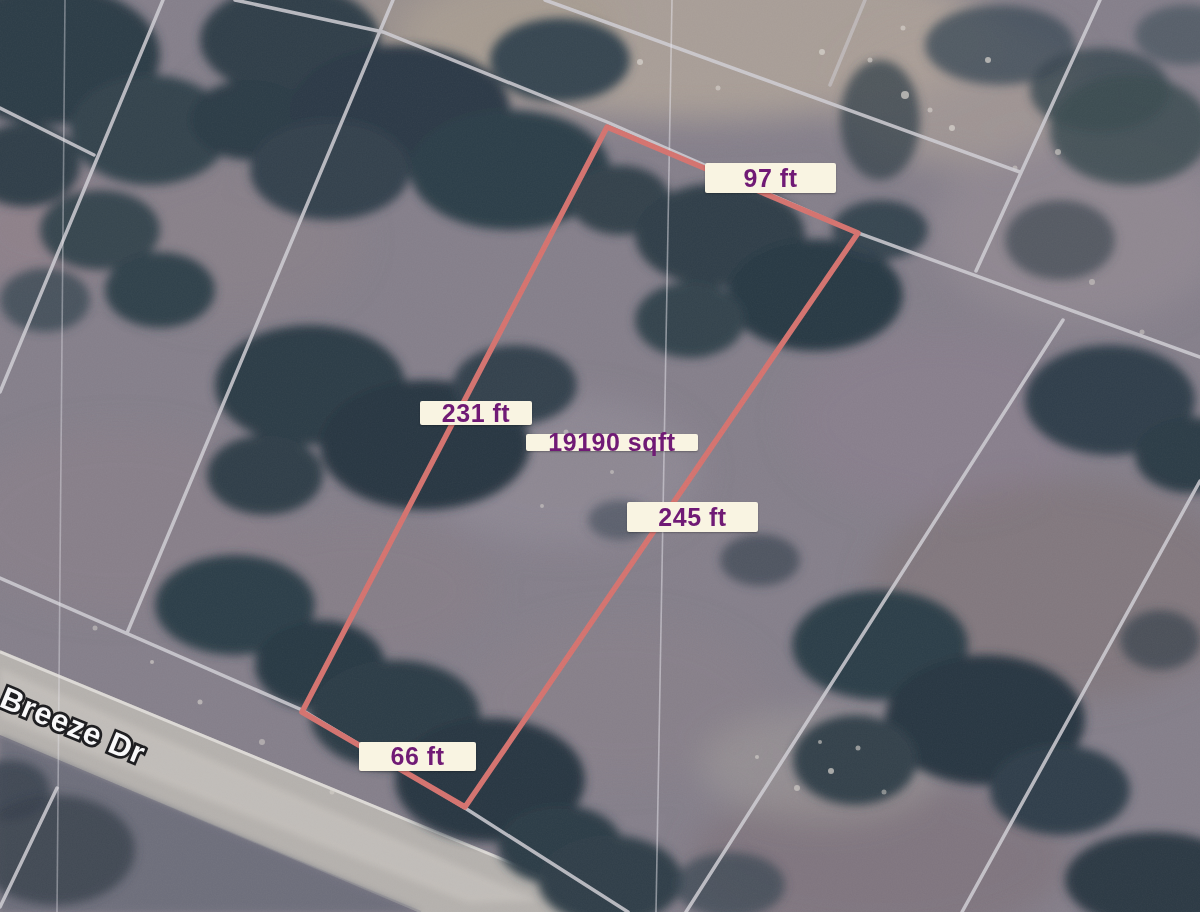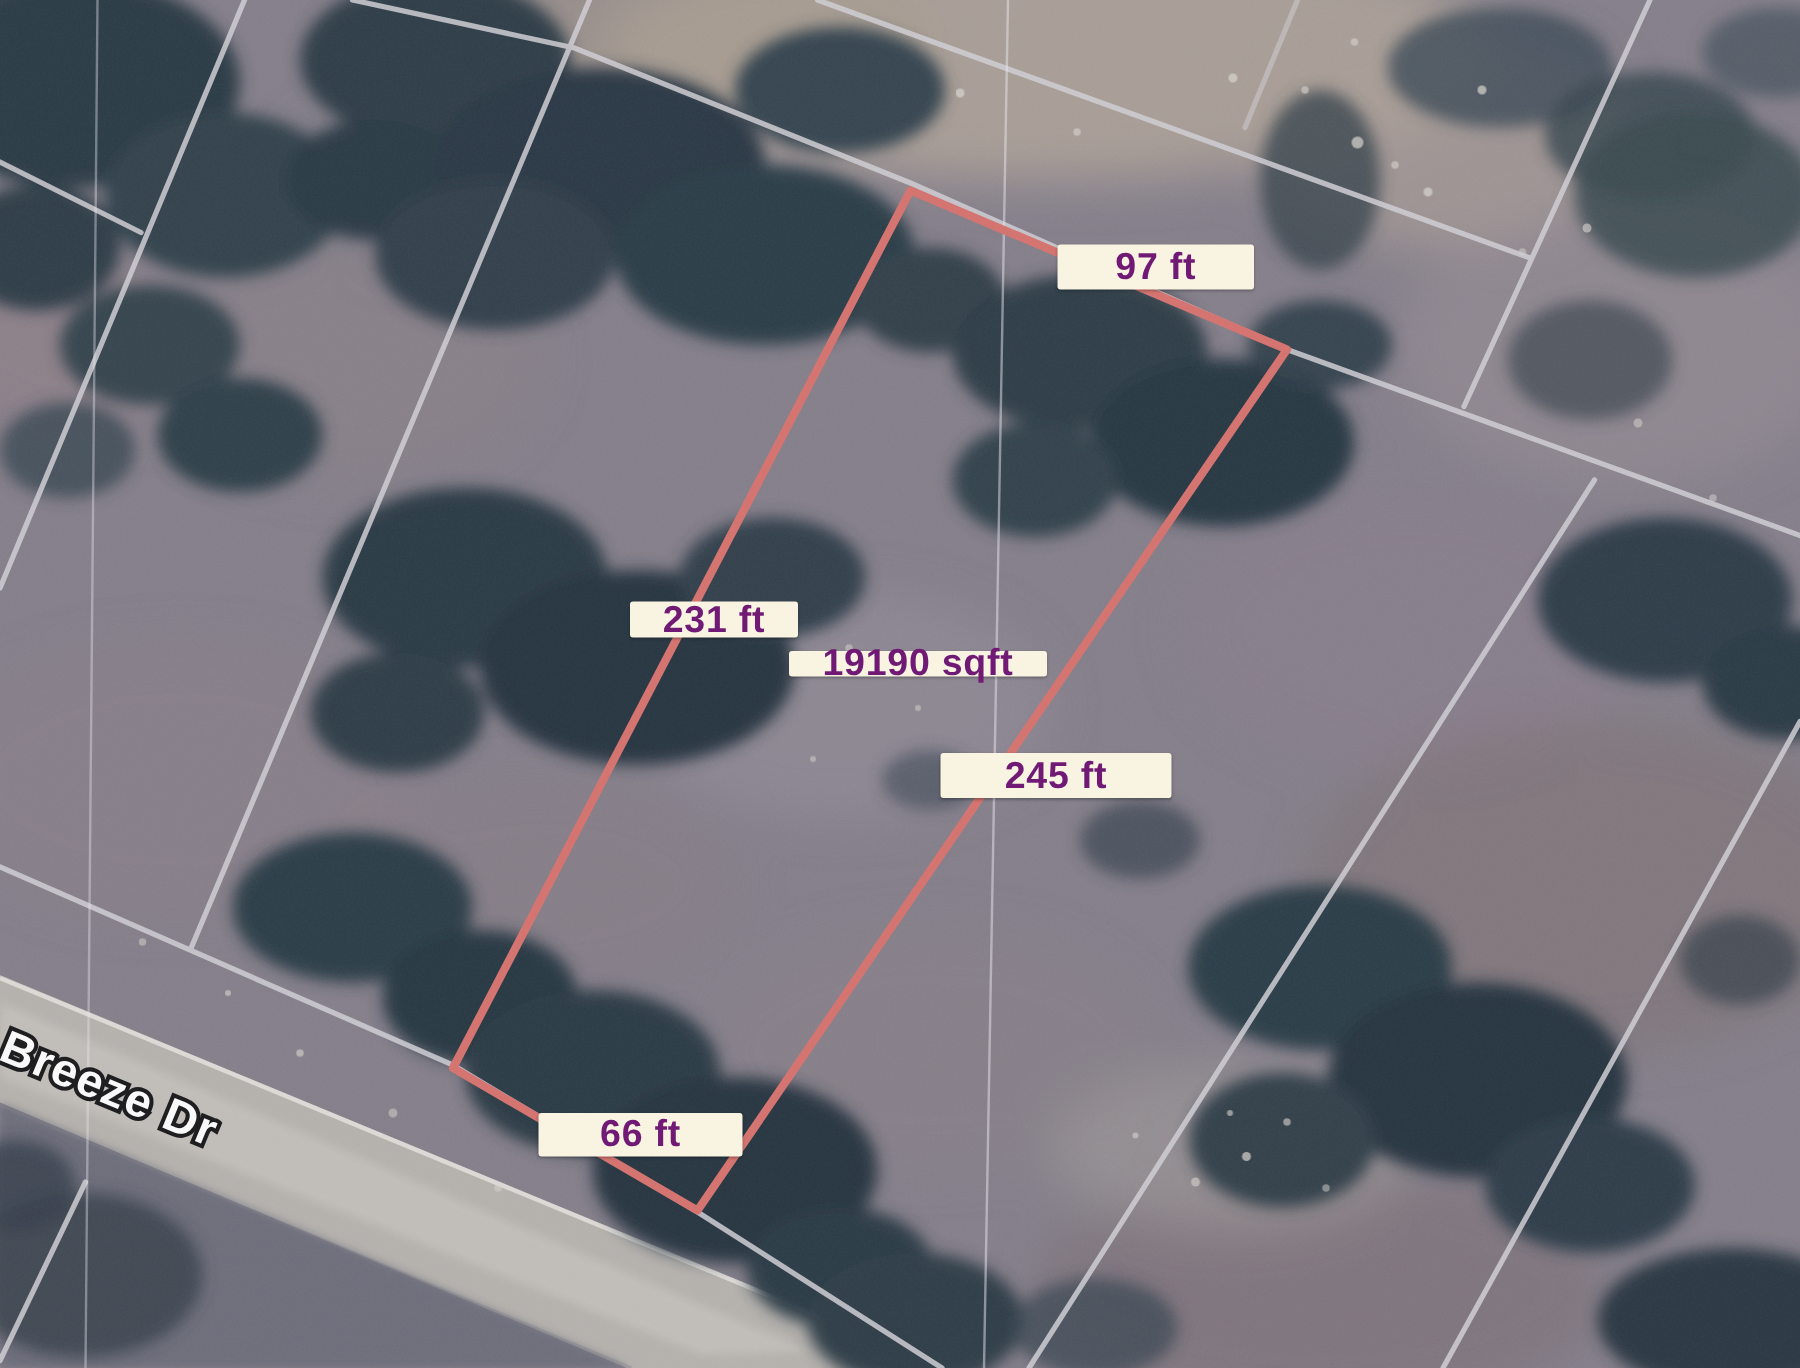--- a/index.html
+++ b/index.html
@@ -195,17 +195,17 @@
     <rect x="0" y="0" width="1200" height="912" filter="url(#grain)" opacity="0.5"></rect>
     <rect x="0" y="0" width="1200" height="912" fill="#5a6a8c" opacity="0.04"></rect>
   </svg>
 
   <div class="dim-label" style="left:705px; top:163px; width:131px; height:30px;">97 ft</div>
 
   <div class="dim-label" style="left:420px; top:401px; width:112px; height:24px;">231 ft</div>
 
   <div class="dim-label" style="left:510px; top:434px; width:172px; height:17px;margin-left:16px;">19190 sqft</div>
 
-  <div class="dim-label" style="left:627px; top:502px; width:154px; height:30px;text-align:right;">245 ft</div>
-
-  <div class="dim-label" style="left:359px; top:742px; width:136px; height:29px;">66 ft</div>
+  <div class="dim-label" style="left:627px; top:502px; width:131px; height:30px;text-align:right;">245 ft</div>
+
+  <div class="dim-label" style="left:359px; top:742px; width:117px; height:29px;">66 ft</div>
 
 </div>
 
 </body></html>

